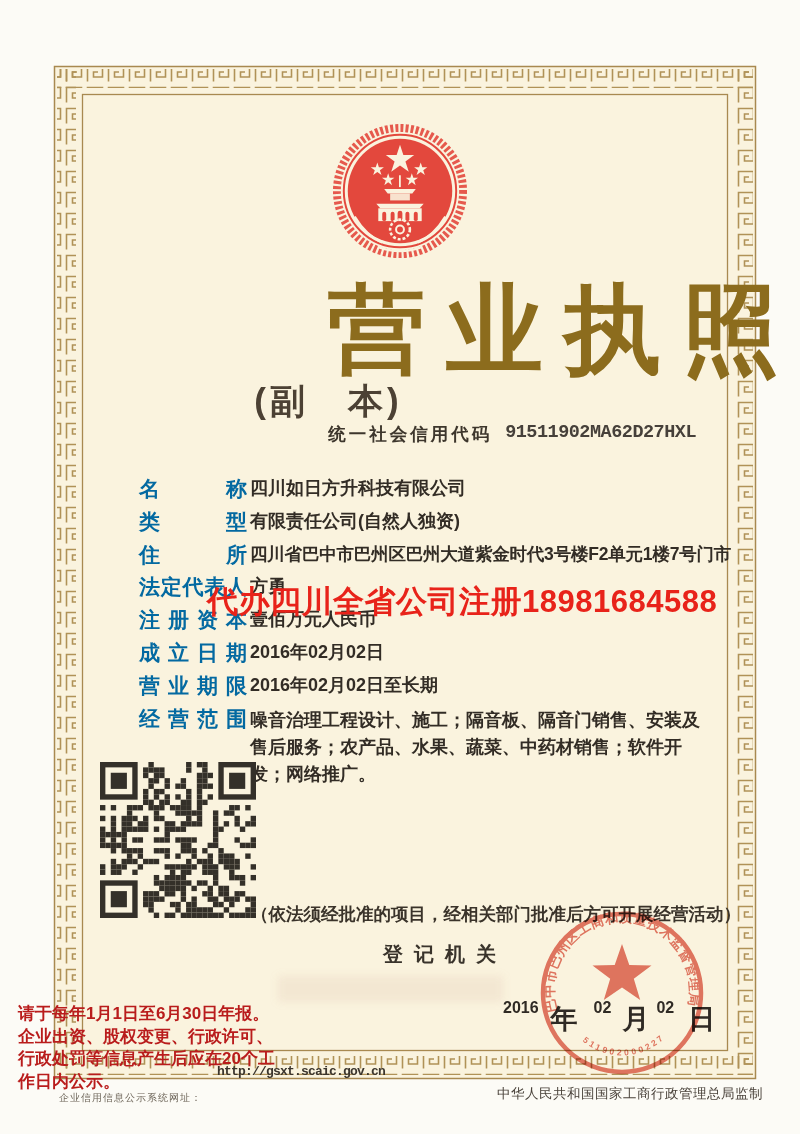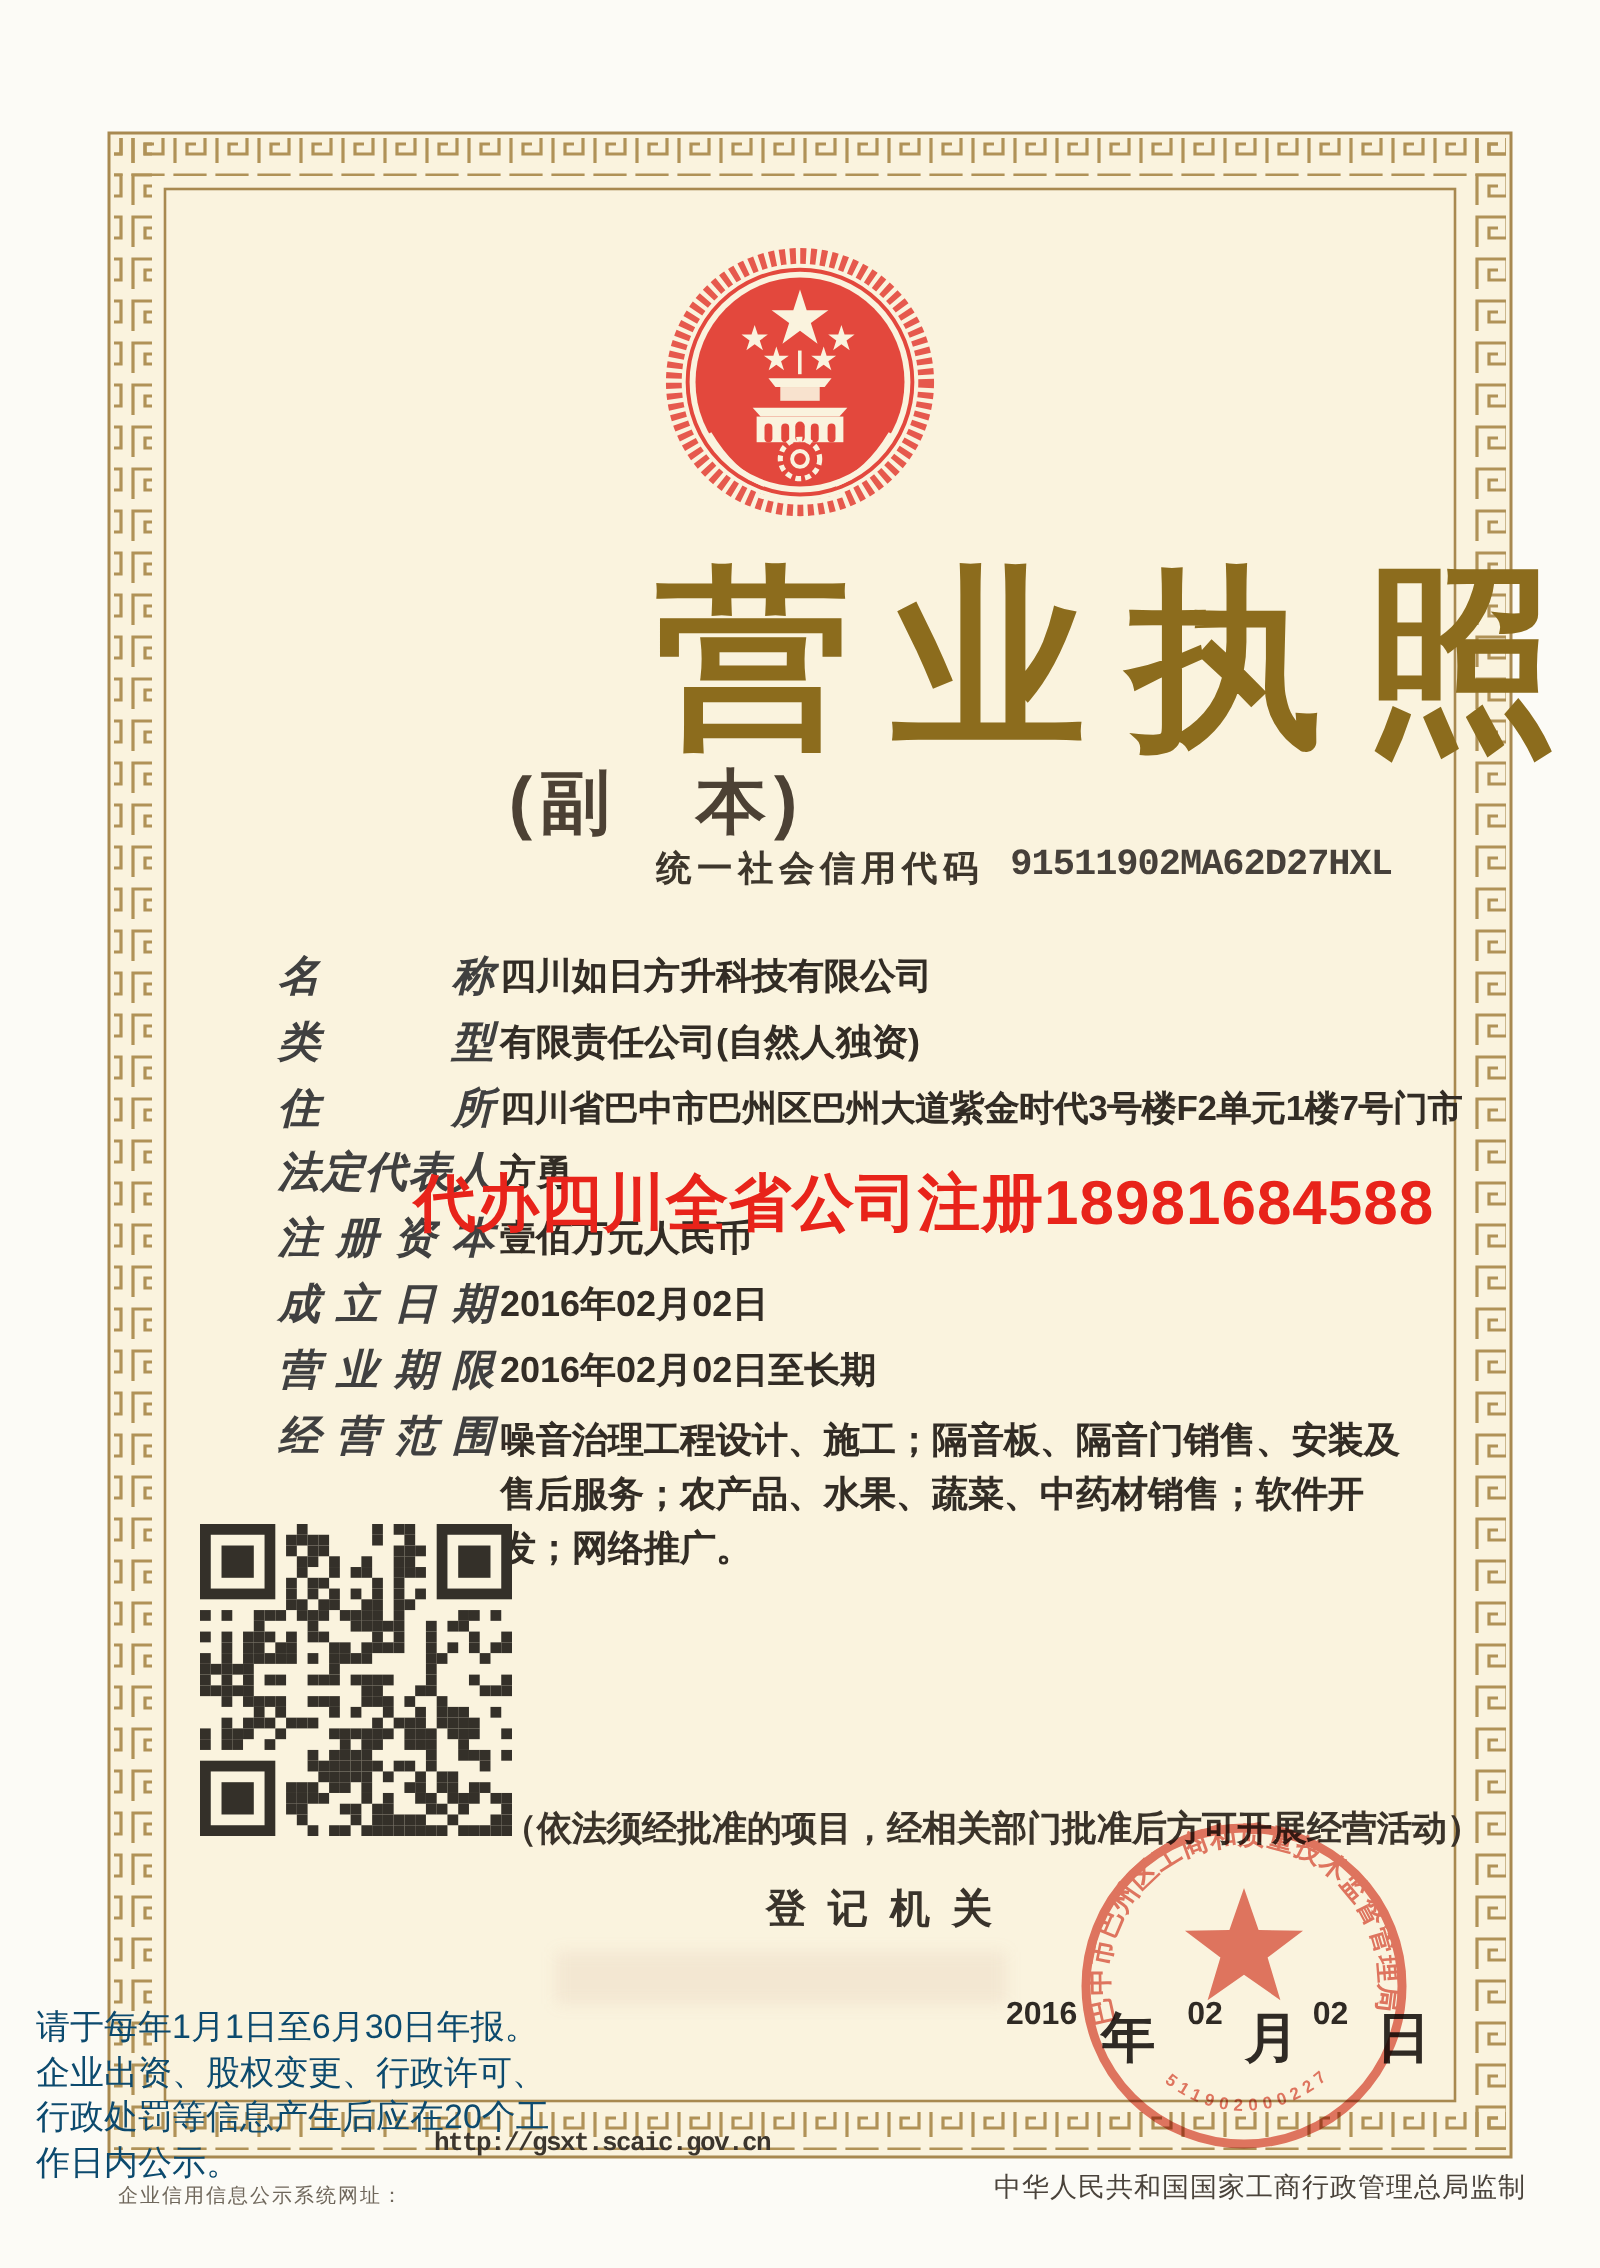--- a/index.html
+++ b/index.html
@@ -15,43 +15,43 @@
          color:#8c6c1d;letter-spacing:21px;text-indent:21px;z-index:3;}
   .subtitle{left:0;top:378px;width:657px;text-align:center;font-size:35px;font-weight:700;
             color:#4c4134;letter-spacing:4px;z-index:3;}
   .codeline{top:422px;right:104px;display:flex;align-items:flex-start;gap:13px;z-index:3;}
   .codelabel{font-size:17.5px;font-weight:700;letter-spacing:3px;color:#3d362c;}
   .codeval{font-size:18.5px;font-weight:700;letter-spacing:-0.5px;color:#46403a;
            font-family:"Liberation Mono","DejaVu Sans Mono",monospace;}
   
   .fields{left:139px;top:477px;width:600px;z-index:3;}
   .frow{display:flex;align-items:flex-start;min-height:32.8px;}
-  .flabel{flex:none;width:108px;font-size:21px;font-weight:700;color:#404040;
-          text-align:justify;text-align-last:justify;line-height:1.15;font-style:italic;}
+  .flabel{flex:none;width:108px;font-size:21px;font-weight:700;color:#0369a1;
+          text-align:justify;text-align-last:justify;line-height:1.15;}
   .fvalue{margin-left:3px;font-size:18px;font-weight:700;color:#322c25;line-height:1.3;width:482px;}
   .fvalue.nowrap{white-space:nowrap;font-size:17.5px;letter-spacing:-0.2px;width:500px;}
   .fvalue.scope{line-height:27px;width:462px;}
   
   .watermark{left:207px;top:581px;font-size:31px;font-weight:700;color:#e8231a;
              white-space:nowrap;letter-spacing:0.5px;z-index:6;}
   .ghost{left:278px;top:976px;width:225px;height:26px;background:rgba(190,125,110,0.10);
          filter:blur(4px);z-index:2;}
   
   .qr{left:100px;top:762px;z-index:3;}
   
   .note{left:251px;top:902px;font-size:17.5px;font-weight:700;color:#3a332a;z-index:3;}
   .registrar{left:383px;top:941px;font-size:20px;font-weight:700;letter-spacing:11px;
              color:#39332b;z-index:3;}
   .dateline{left:503px;top:998px;display:flex;align-items:flex-start;z-index:4;}
   .dnum{font-size:16px;font-weight:700;color:#2f2a24;margin-top:1px;}
   .dchar{font-size:27px;font-weight:700;color:#2f2a24;margin-top:3px;}
   .seal{left:520px;top:891px;z-index:7;mix-blend-mode:multiply;opacity:0.92;}
   
-  .annotation{left:18px;top:1003px;width:270px;font-size:17px;font-weight:400;
-              line-height:22.5px;color:#0c4a6e;z-index:4;}
+  .annotation{left:18px;top:1003px;width:270px;font-size:17px;font-weight:700;
+              line-height:22.5px;color:#b91c1c;z-index:4;}
   .url{left:217px;top:1064px;font-size:13px;font-weight:700;letter-spacing:-0.8px;
        color:#3b352d;font-family:"Liberation Mono","DejaVu Sans Mono",monospace;z-index:4;}
   .publicity{left:59px;top:1091px;font-size:10px;color:#6f675b;letter-spacing:1px;z-index:3;}
   .madeby{left:497px;top:1085px;font-size:13.5px;color:#4a433b;letter-spacing:0.5px;z-index:3;}
 </style>
 </head>
 <body>
 
 <div class="page">
 

